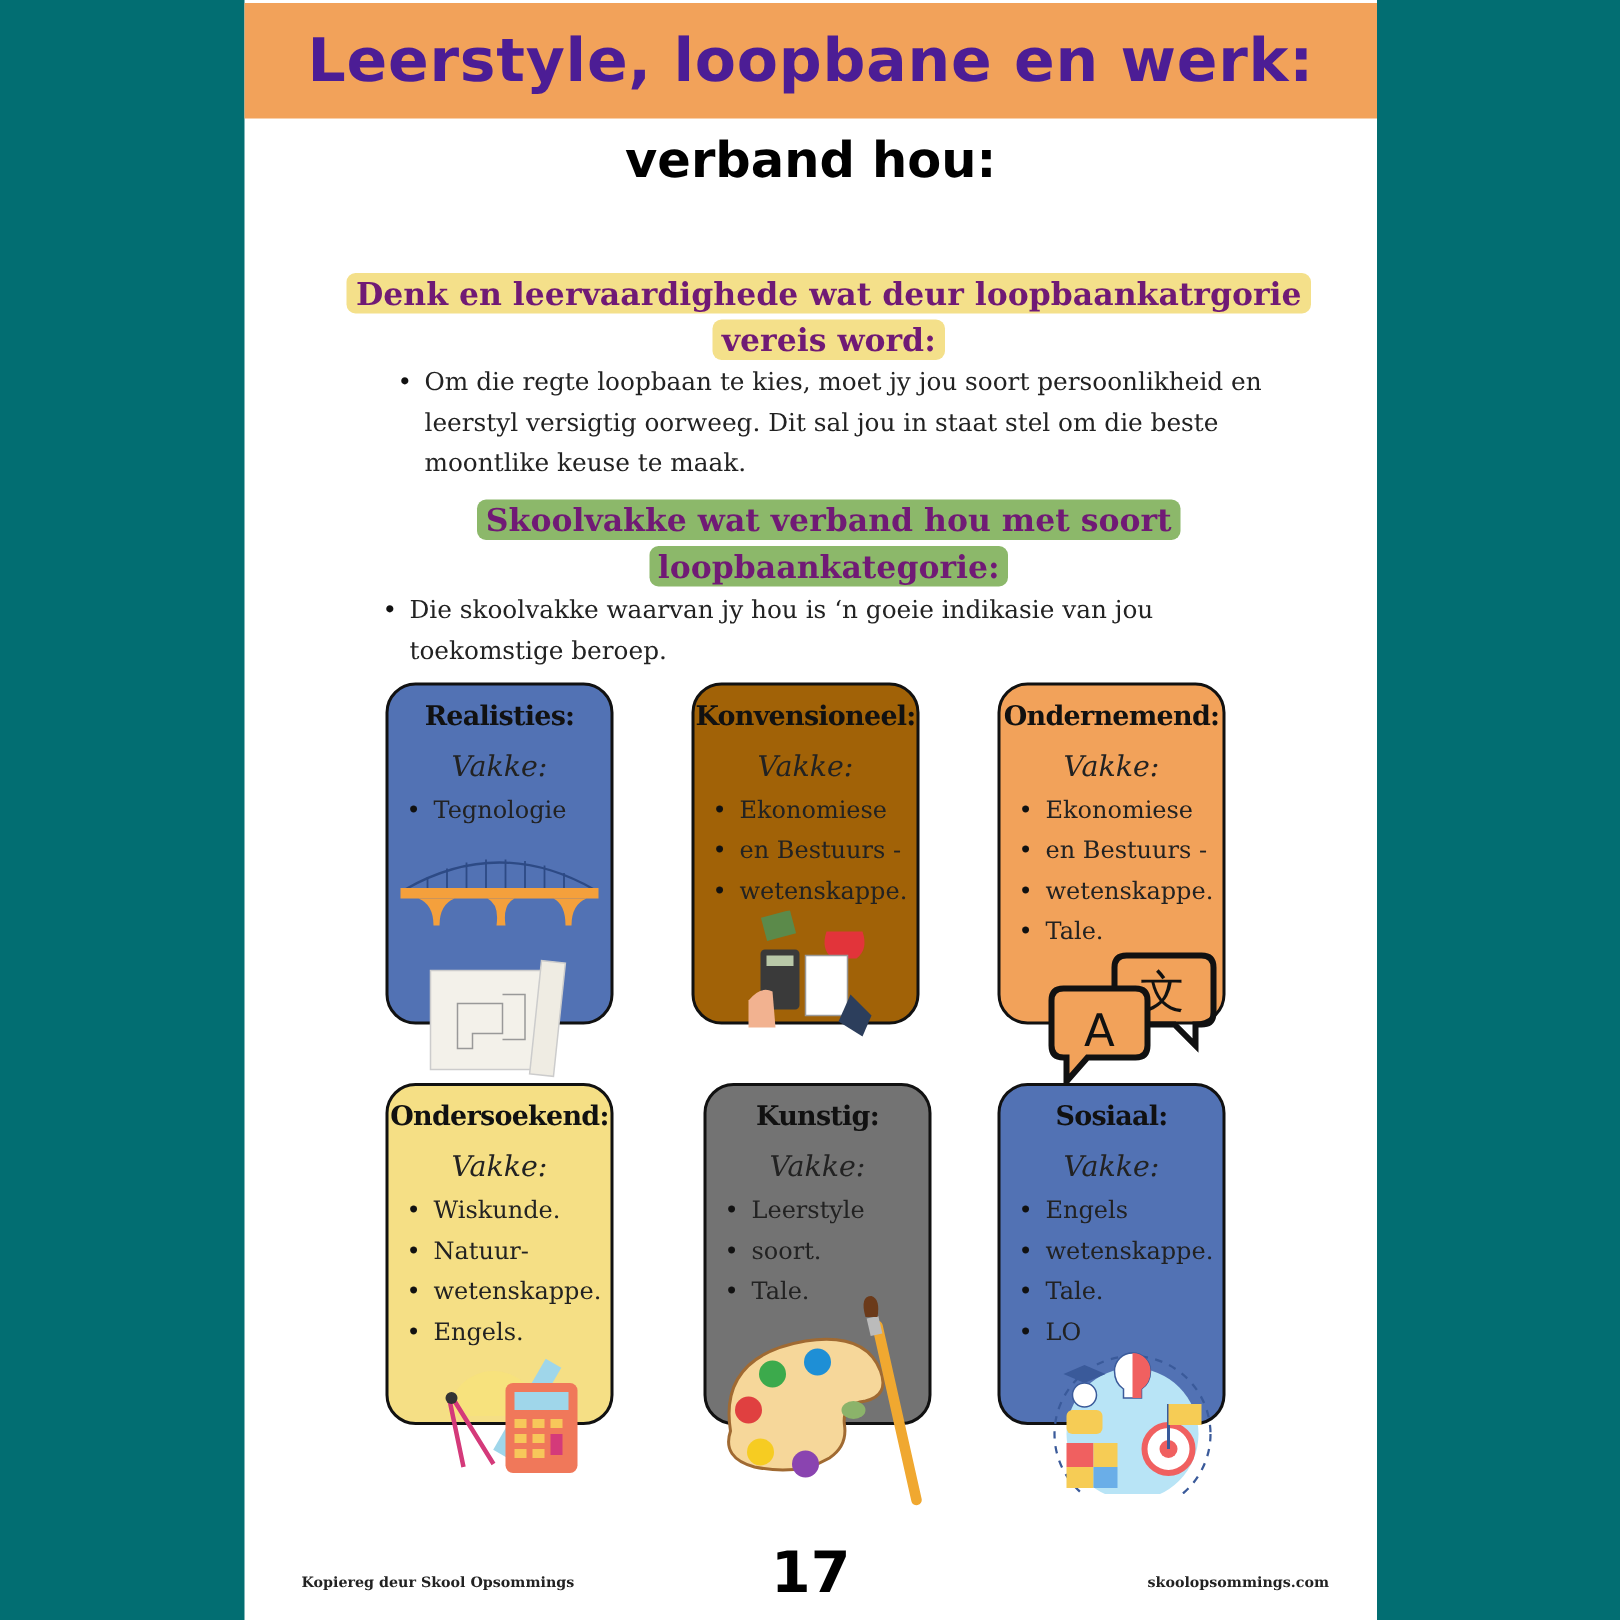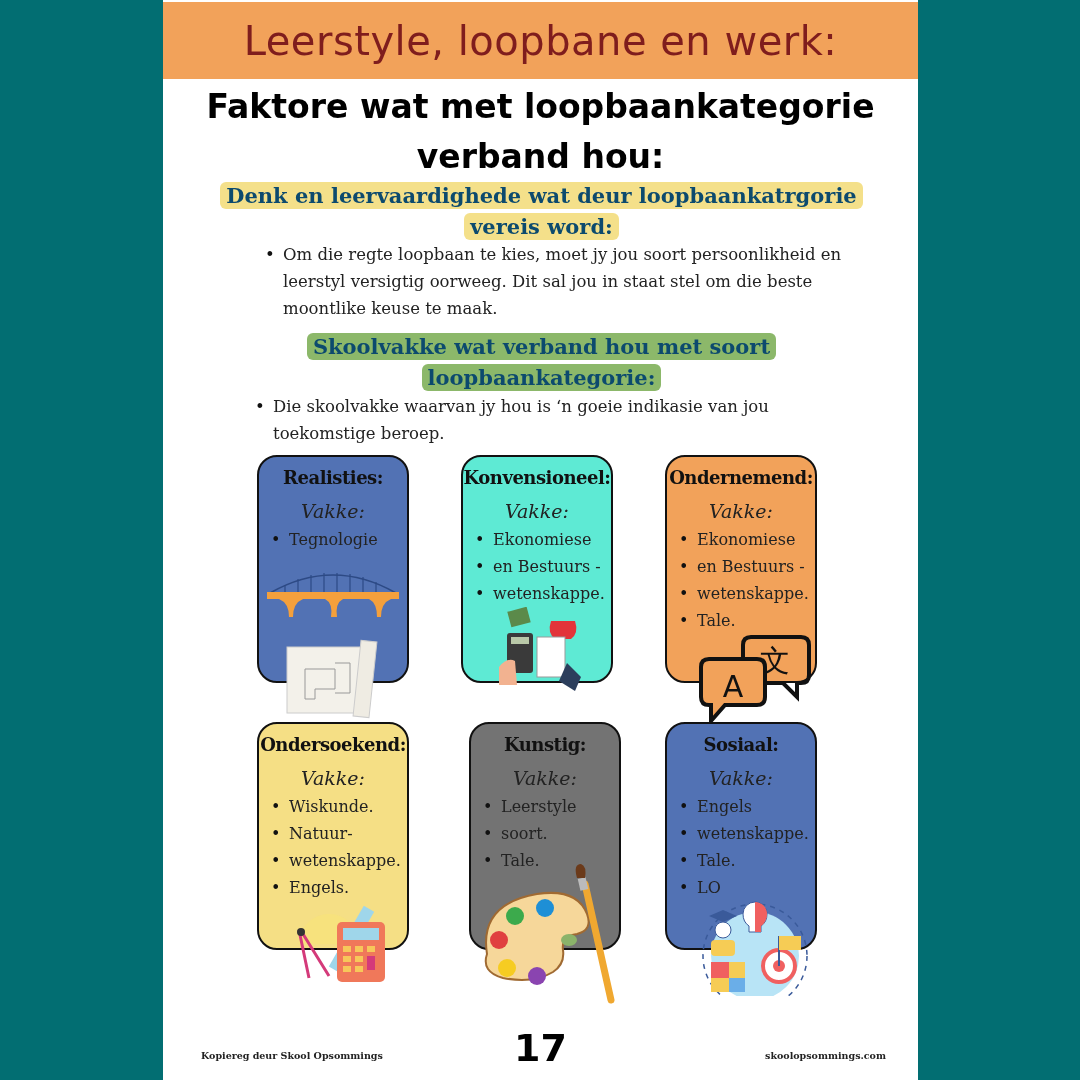--- a/index.html
+++ b/index.html
@@ -1,21 +1,21 @@
 <!DOCTYPE html>
 <html><head>
 <meta charset="utf-8">
 <style>
   html, body { margin:0; padding:0; }
   body { width:1080px; height:1080px; background:#026e72; position:relative; overflow:hidden; font-family:"DejaVu Serif", serif; }
   .page { position:absolute; left:163px; top:0; width:755px; height:1080px; background:#ffffff; }
   .banner { position:absolute; left:0; top:2px; width:755px; height:77px; background:#f2a25a; display:flex; align-items:center; justify-content:center; }
-  .banner-title { font-family:"DejaVu Sans", sans-serif; font-weight:normal; font-size:40px; color:#7f1d1d; letter-spacing:0.5px; }
+  .banner-title { font-family:"DejaVu Sans", sans-serif; font-weight:bold; font-size:40px; color:#4c1d95; letter-spacing:0.5px; }
   .subtitle { position:absolute; left:0; top:82px; width:755px; text-align:center; font-family:"DejaVu Sans", sans-serif; font-weight:bold; font-size:33px; line-height:50px; color:#000; }
-  .hl { position:absolute; left:1px; width:755px; text-align:center; font-family:"DejaVu Serif", serif; font-weight:bold; font-size:21px; line-height:31px; color:#0c4a6e; }
+  .hl { position:absolute; left:12px; width:755px; text-align:center; font-family:"DejaVu Serif", serif; font-weight:bold; font-size:21px; line-height:31px; color:#701a75; }
   .hl span { padding:1px 6px; border-radius:6px; -webkit-box-decoration-break:clone; box-decoration-break:clone; }
   .hl-yellow span { background:#f4e08a; }
   .hl-green span { background:#8cb86a; }
   .bullet-text { position:absolute; font-size:16.5px; line-height:27px; color:#222; margin:0; padding-left:20px; list-style:none; }
   .bullet-text li { position:relative; }
   .bullet-text li::before { content:"•"; position:absolute; left:-18px; color:#111; }
   .card { position:absolute; width:152px; height:228px; border:2.5px solid #111; border-radius:20px; box-sizing:border-box; text-align:center; overflow:visible; }
   .card-title { font-weight:bold; font-size:18px; margin-top:10px; color:#111; white-space:nowrap; letter-spacing:-0.5px; }
   .card-sub { font-style:italic; font-size:19px; margin-top:12px; color:#222; }
   .card ul { list-style:none; text-align:left; margin:4px 0 0 0; padding:0 0 0 30px; }
@@ -29,21 +29,20 @@
 </head>
 <body>
 
 <div class="page">
 
   <div class="banner">
     <div class="banner-title">Leerstyle, loopbane en werk:</div>
   </div>
 
   <div class="subtitle">
-    <div>Faktore wat met loopbaankategorie</div>
     <div>verband hou:</div>
   </div>
 
   <div class="hl hl-yellow" style="top:180px;">
     <span>Denk en leervaardighede wat deur loopbaankatrgorie</span><br>
     <span>vereis word:</span>
   </div>
 
   <ul class="bullet-text" style="left:100px; top:241px; width:580px;">
     <li>Om die regte loopbaan te kies, moet jy jou soort persoonlikheid en leerstyl versigtig oorweeg. Dit sal jou in staat stel om die beste moontlike keuse te maak.</li>
@@ -81,21 +80,21 @@
       <path d="M60 34 Q68 38 66 52 L72 52 Q70 38 78 34 Z" fill="#f4a03c"></path>
       <path d="M104 34 Q112 38 112 52 L116 52 Q116 38 126 34 Z" fill="#f4a03c"></path>
     </svg>
     <svg class="illus" style="left:26px; top:182px;" width="100" height="80" viewBox="0 0 100 80">
       <rect x="2" y="8" width="80" height="66" fill="#f3f1ea" stroke="#ccc"></rect>
       <path d="M20 30 h30 v20 h-20 v10 h-10 Z M50 24 h15 v30 h-15" stroke="#999" fill="none"></path>
       <rect x="72" y="2" width="16" height="76" fill="#efece3" stroke="#ccc" transform="rotate(6 80 40)"></rect>
     </svg>
   </div>
 
-  <div class="card" style="left:298px; top:455px; background:#5eead4;">
+  <div class="card" style="left:298px; top:455px; background:#a16207;">
     <div class="card-title">Konvensioneel:</div>
     <div class="card-sub">Vakke:</div>
     <ul>
       <li>Ekonomiese</li>
       <li>en Bestuurs -</li>
       <li>wetenskappe.</li>
     </ul>
     <svg class="illus" style="left:30px; top:150px;" width="96" height="86" viewBox="0 0 96 86">
       <rect x="16" y="2" width="20" height="16" fill="#5b8a4a" transform="rotate(-15 26 10)"></rect>
       <path d="M58 14 h24 q4 12 -4 18 h-16 q-8 -6 -4 -18 Z" fill="#e2343a"></path>

